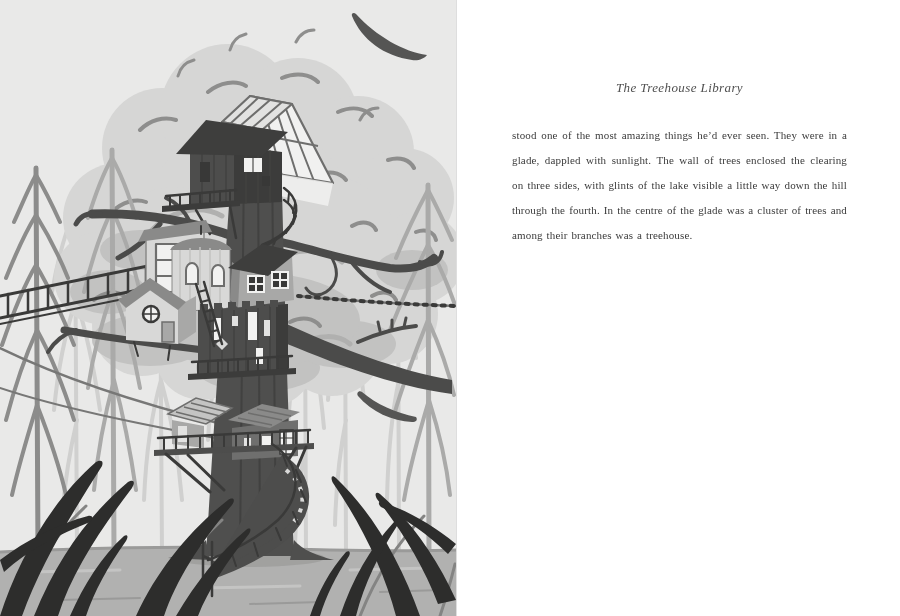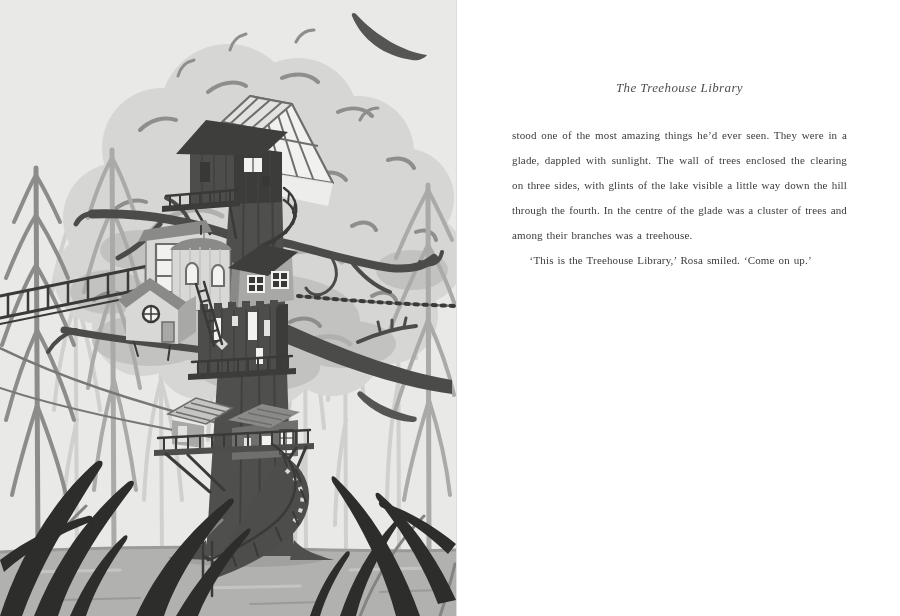--- a/index.html
+++ b/index.html
@@ -295,17 +295,16 @@
       <path class="leaf" d="M358,396 C372,412 392,421 412,422 C416,422 418,420 416,417 C396,413 376,404 362,392 C359,390 356,393 358,396 Z"></path>
     </svg>
   </div>
 
   <div class="gutter"></div>
 
   <div class="page-right">
     <h1 class="running-header">The Treehouse Library</h1>
     <div class="body-text">
       <p>stood one of the most amazing things he’d ever seen. They were in a glade, dappled with sunlight. The wall of trees enclosed the clearing on three sides, with glints of the lake visible a little way down the hill through the fourth. In the centre of the glade was a cluster of trees and among their branches was a treehouse.</p>
-      <p class="indent">‘This is the Treehouse Library,’ Rosa smiled. ‘Come on up.’</p>
     </div>
   </div>
 
 </div>
 
 </body></html>

